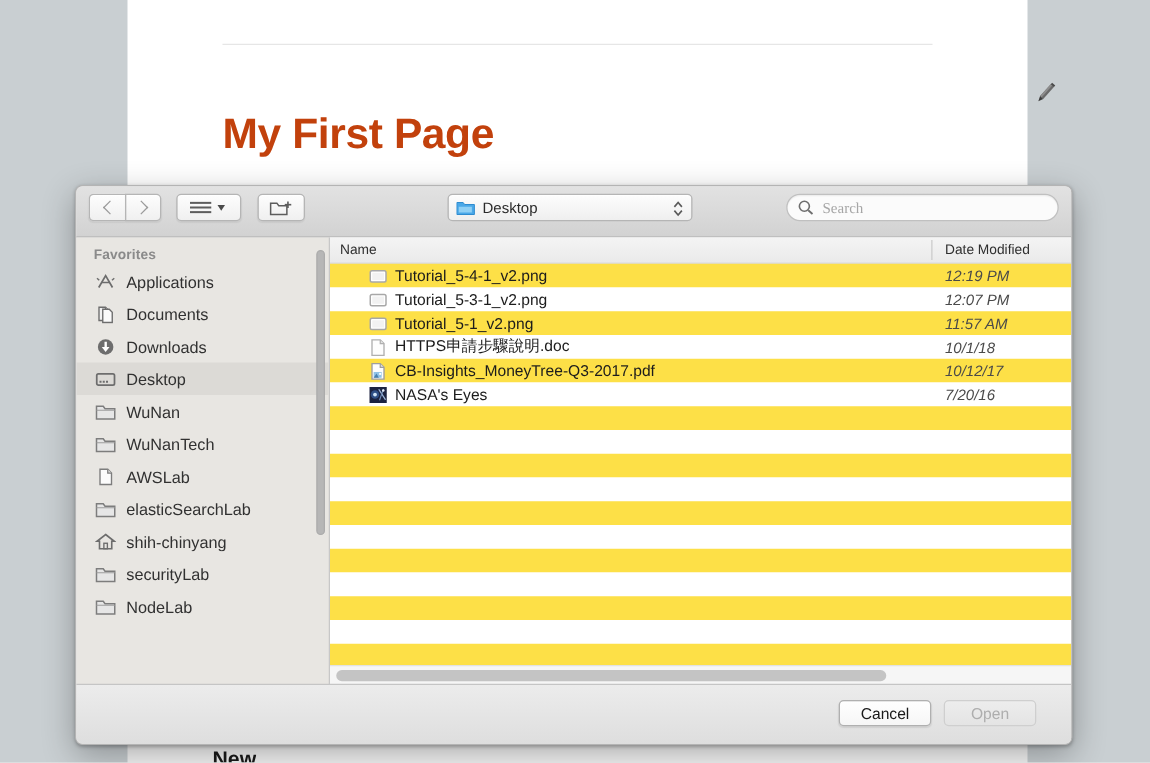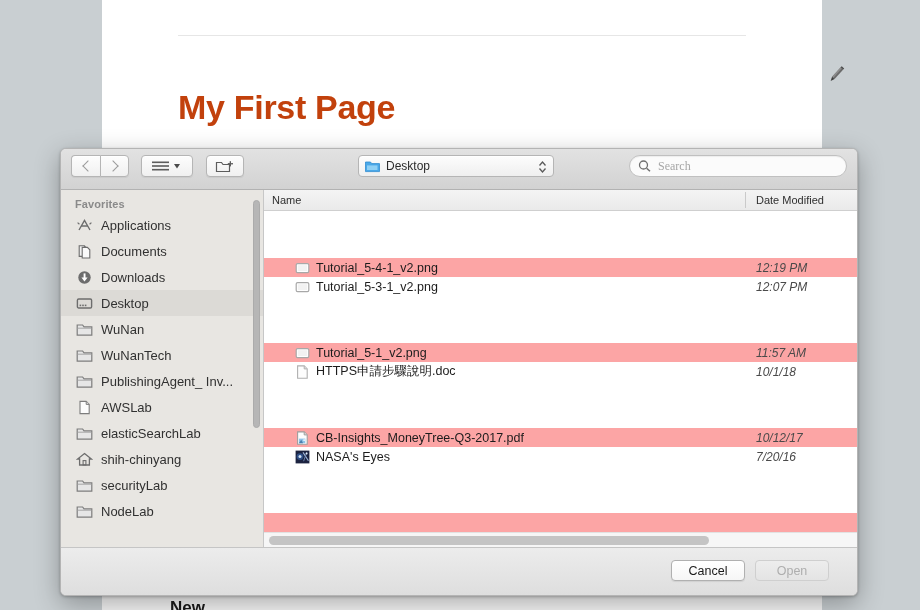--- a/index.html
+++ b/index.html
@@ -167,21 +167,21 @@
     position: absolute; left: 481px; top: 2px; width: 1px; height: 16px;
     background: #cacaca;
   }
 
   .file-row {
     height: 19px;
     display: flex; align-items: center;
     position: relative;
     font-size: 12.5px; color: #1c1c1c;
   }
-  .file-row.odd  { background: #fca5a5; margin-top: 47px; }
+  .file-row.odd  { background: #fde047; }
   .file-row.even { background: #ffffff; }
   .file-icon { width: 16px; height: 14px; margin-left: 30px; margin-right: 6px; flex: 0 0 16px; display:flex; align-items:center; justify-content:center;}
   .file-name { white-space: nowrap; }
   .file-date {
     position: absolute; left: 492px;
     font-size: 12px; color: #4a4a4a; font-style: italic;
   }
 
   #h-scroll-track {
     position: absolute; left: 0; right: 0; bottom: 0;
@@ -355,29 +355,20 @@
               <svg width="17" height="15" viewBox="0 0 17 15">
                 <path d="M1.2 3 h5.4 l1.4 1.9 h7.8 v8.2 h-14.6 z" fill="#e6e6e6" stroke="#7d7d7d" stroke-width="1.2"></path>
                 <line x1="1.2" y1="6.2" x2="15.8" y2="6.2" stroke="#9d9d9d" stroke-width="0.9"></line>
               </svg>
             </span>
             <span class="sb-label">WuNanTech</span>
           </div>
           <div class="sb-item">
             <span class="sb-icon">
               <svg width="17" height="15" viewBox="0 0 17 15">
-                <path d="M1.2 3 h5.4 l1.4 1.9 h7.8 v8.2 h-14.6 z" fill="#e6e6e6" stroke="#7d7d7d" stroke-width="1.2"></path>
-                <line x1="1.2" y1="6.2" x2="15.8" y2="6.2" stroke="#9d9d9d" stroke-width="0.9"></line>
-              </svg>
-            </span>
-            <span class="sb-label">PublishingAgent_ Inv...</span>
-          </div>
-          <div class="sb-item">
-            <span class="sb-icon">
-              <svg width="17" height="15" viewBox="0 0 17 15">
                 <path d="M4 1.4 h6.2 l3 3 v9.2 h-9.2 z" fill="#fcfcfc" stroke="#7d7d7d" stroke-width="1.1"></path>
                 <path d="M10.2 1.4 v3 h3" fill="#dcdcdc" stroke="#7d7d7d" stroke-width="1"></path>
               </svg>
             </span>
             <span class="sb-label">AWSLab</span>
           </div>
           <div class="sb-item">
             <span class="sb-icon">
               <svg width="17" height="15" viewBox="0 0 17 15">
                 <path d="M1.2 3 h5.4 l1.4 1.9 h7.8 v8.2 h-14.6 z" fill="#e6e6e6" stroke="#7d7d7d" stroke-width="1.2"></path>

